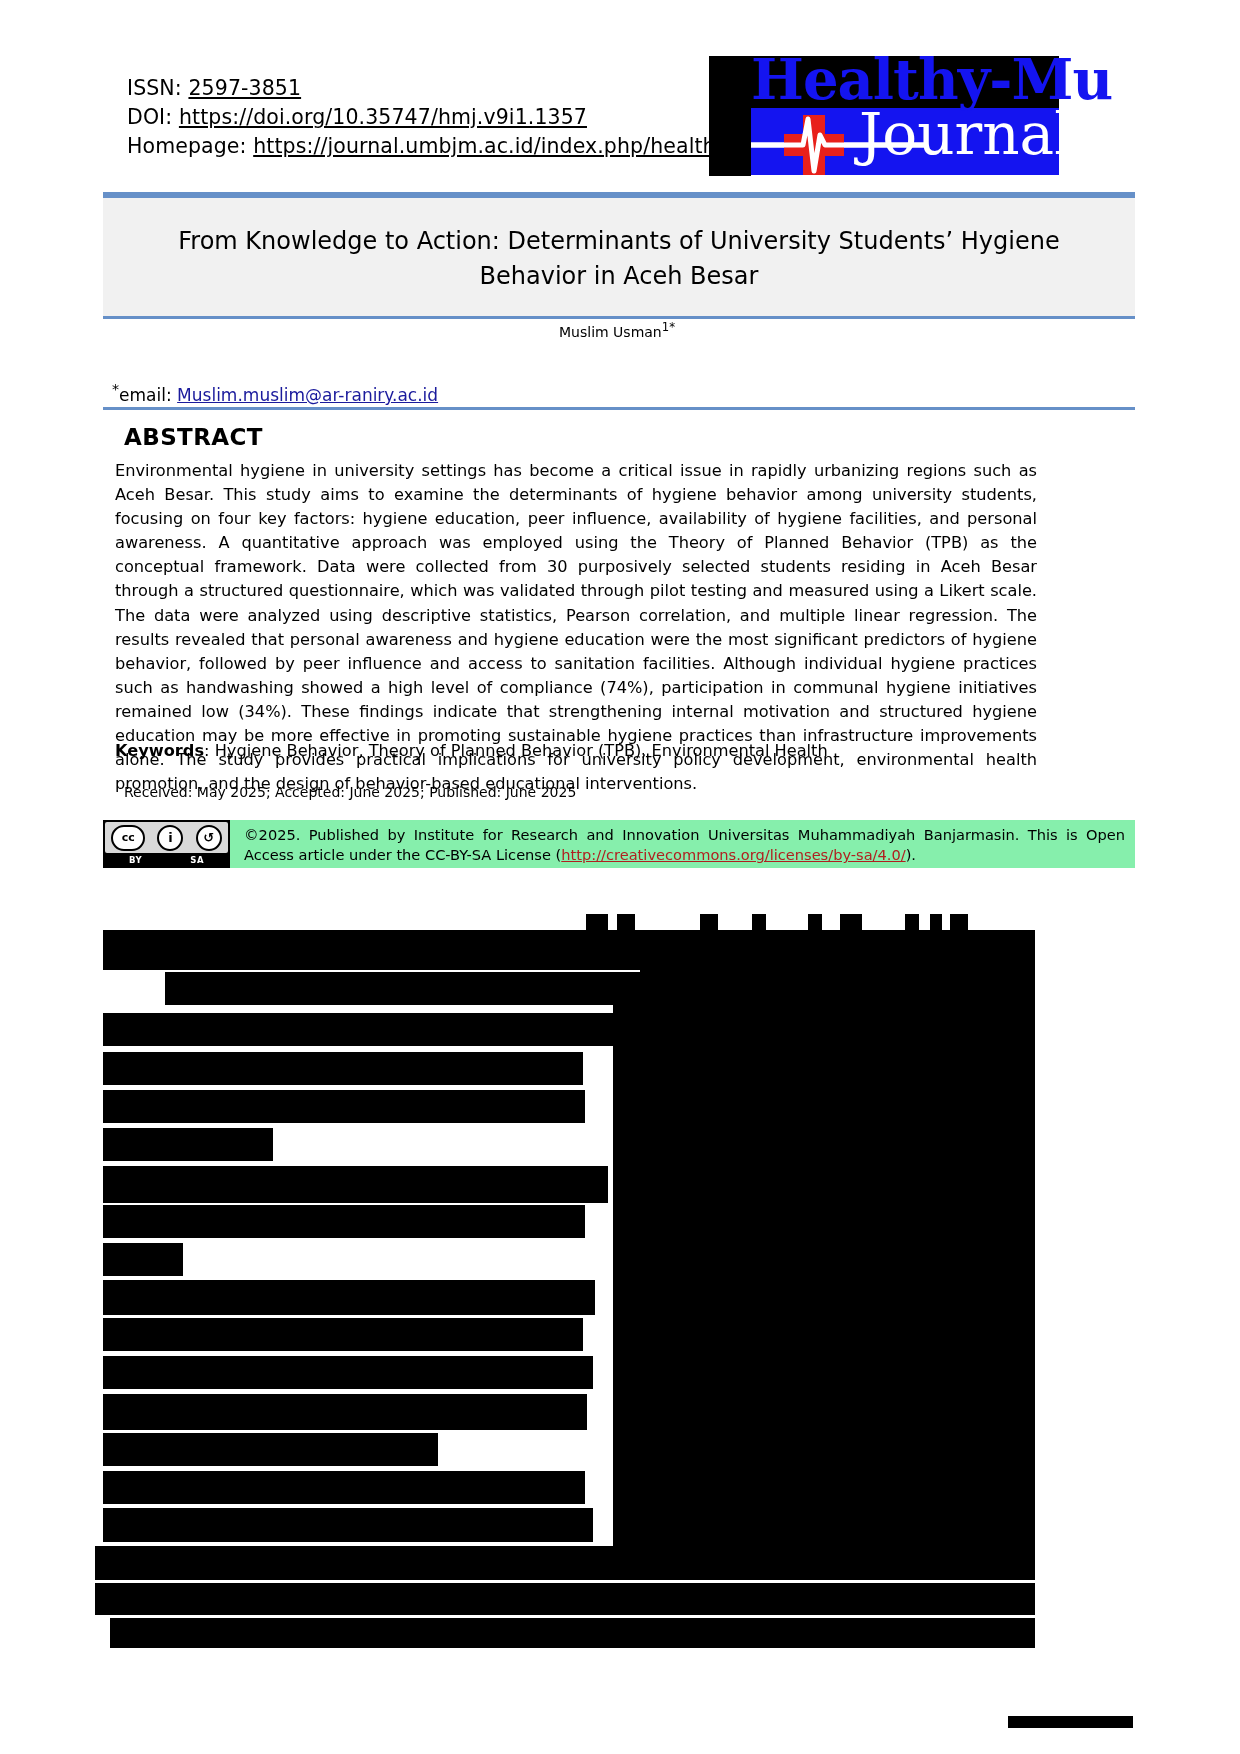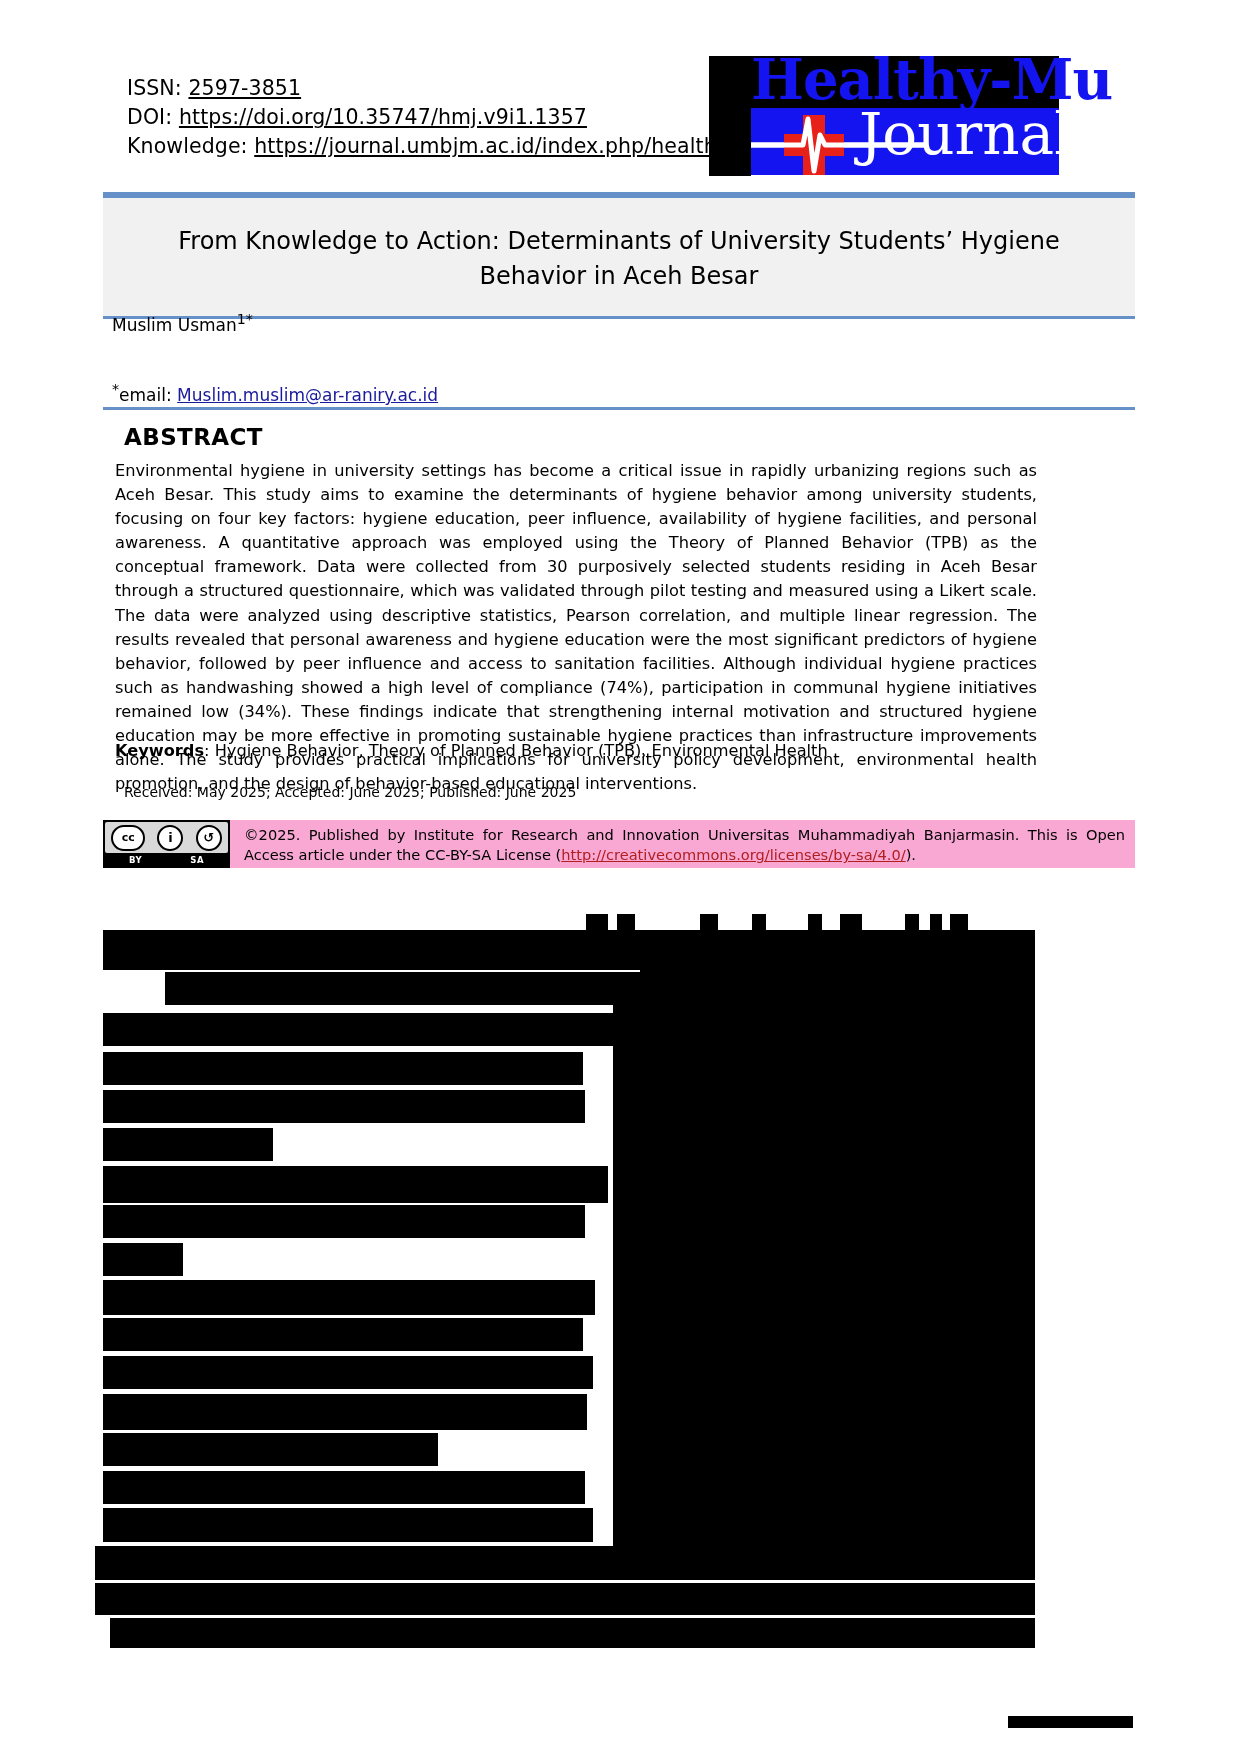--- a/index.html
+++ b/index.html
@@ -140,24 +140,25 @@
     font-size: 24px;
     line-height: 35px;
     text-align: center;
     color: #000;
   }
 
   
   .authors {
     position: absolute;
     left: 112px;
-    top: 308px;
+    top: 316px;
     width: 1010px;
-    font-size: 17px;
+    font-size: 14px;
     line-height: 23px;
+    text-align: center;
   }
   .author-name { margin: 0; }
   .author-affil { margin: 0; }
   .email-line {
     position: absolute;
     left: 112px;
     top: 381px;
     font-size: 17px;
   }
   .email-addr { color: #1a1a9c; text-decoration: underline; }
@@ -207,21 +208,21 @@
     line-height: 24px;
   }
 
   
   .license {
     position: absolute;
     left: 103px;
     top: 820px;
     width: 1032px;
     height: 48px;
-    background: #f9a8d4;
+    background: #86efac;
     box-sizing: border-box;
     display: flex;
     align-items: stretch;
   }
   .cc-badge {
     position: relative;
     width: 127px;
     flex: 0 0 127px;
     background: #000000;
     display: flex;
@@ -300,21 +301,21 @@
     <div class="header-meta">
       <div>
         <span>ISSN:</span>
         <span class="meta-link">2597-3851</span>
       </div>
       <div>
         <span>DOI:</span>
         <a class="meta-link" href="#">https://doi.org/10.35747/hmj.v9i1.1357</a>
       </div>
       <div>
-        <span>Knowledge:</span>
+        <span>Homepage:</span>
         <a class="meta-link" href="#">https://journal.umbjm.ac.id/index.php/healthy</a>
       </div>
     </div>
 
     <div class="logo">
       <div class="logo-black-left"></div>
       <div class="logo-top-band"></div>
       <div class="logo-bottom-band"></div>
       <svg class="logo-ecg" viewBox="0 0 175 64">
         <path d="M0,34 L46,34 L52,34 L57,10 L63,58 L69,26 L74,34 L175,34" stroke="#ffffff" stroke-width="5" fill="none"></path>

